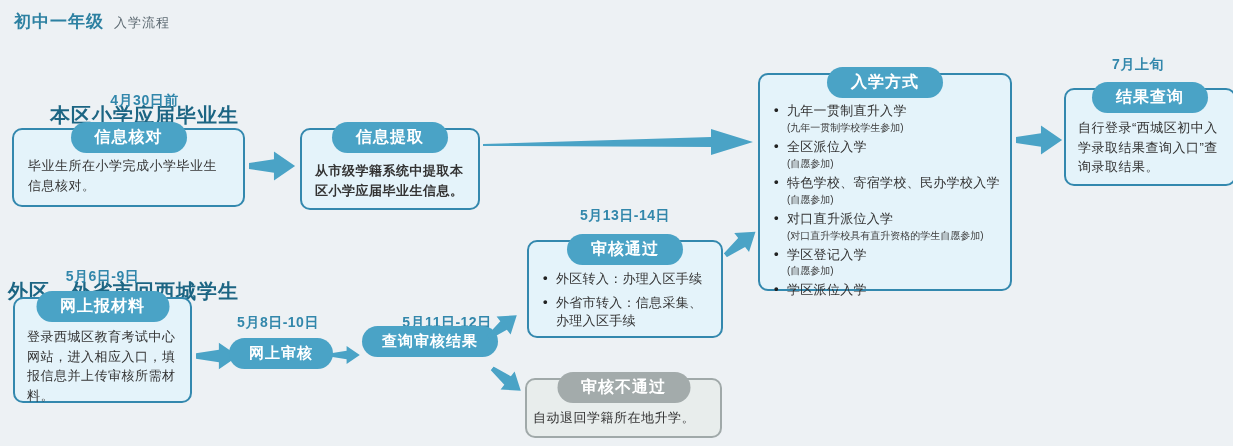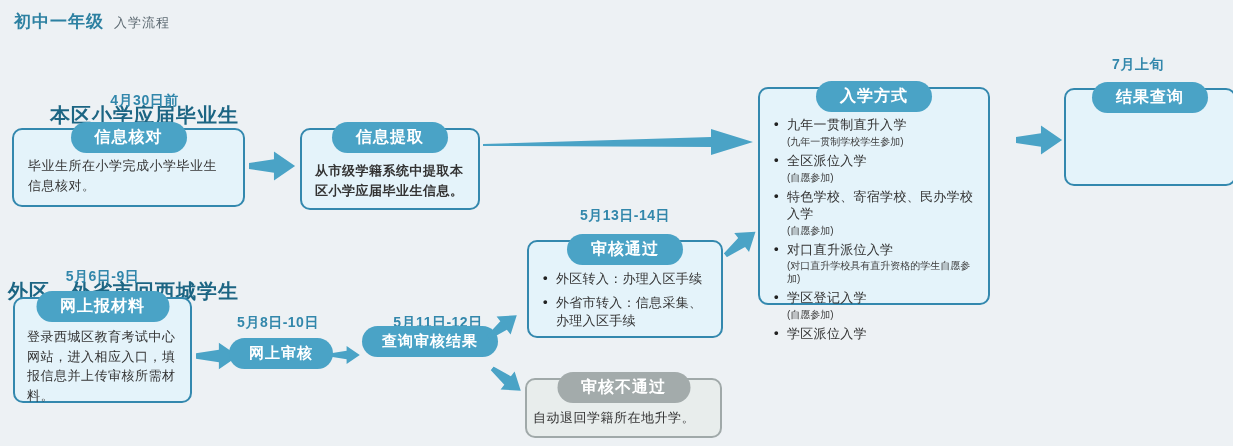--- a/index.html
+++ b/index.html
@@ -12,40 +12,40 @@
 
   .section-heading{position:absolute;font-size:20px;font-weight:bold;color:var(--heading,#1c6583);letter-spacing:1px;margin-top:36px;}
   .h-top{left:50px;top:66px;}
   .h-bottom{left:8px;top:242px;}
 
   .date{position:absolute;font-size:14px;font-weight:bold;color:var(--date,#3287ab);text-align:center;letter-spacing:0.5px;}
   .d-info-check{left:28px;top:92px;width:233px;}
   .d-result{left:1052px;top:56px;width:172px;}
   .d-submit{left:13px;top:268px;width:179px;}
   .d-review{left:218px;top:314px;width:120px;}
-  .d-query{left:372px;top:314px;width:132px;}
+  .d-query{left:381px;top:314px;width:132px;}
   .d-pass{left:527px;top:207px;width:196px;}
 
   .box{position:absolute;background:var(--box-fill,#e4f3fa);border:2px solid var(--border,#3388ae);border-radius:10px;box-sizing:border-box;}
   .box.gray{background:var(--gray-fill,#e8edec);border-color:var(--gray-border,#a0a9a9);}
   .pill{position:absolute;top:-8px;left:50%;transform:translateX(-50%);background:var(--accent,#4aa3c6);
         color:#fff;font-weight:bold;font-size:16px;border-radius:17px;padding:5px 24px;white-space:nowrap;letter-spacing:1px;}
   .box.gray .pill{background:var(--gray-pill,#a3abab);}
   .pill-solo{position:absolute;background:var(--accent,#4aa3c6);color:#fff;font-weight:bold;font-size:15px;
         border-radius:17px;padding:6px 20px;white-space:nowrap;letter-spacing:1px;}
   .p-review{left:229px;top:338px;}
   .p-query{left:362px;top:326px;}
 
   .box-body{font-size:13px;color:var(--text,#333);line-height:1.5;letter-spacing:0.5px;}
 
   .b-info-check{left:12px;top:128px;width:233px;height:79px;}
   .b-info-check .box-body{padding:26px 16px 0 14px;}
   .b-info-extract{left:300px;top:128px;width:180px;height:82px;}
   .b-info-extract .box-body{padding:31px 13px 0 13px;font-weight:bold;}
-  .b-methods{left:758px;top:87px;width:232px;height:218px;}
+  .b-methods{left:758px;top:73px;width:254px;height:218px;}
   .b-result{left:1052px;top:88px;width:172px;height:98px;margin-left:12px;}
   .b-result .box-body{padding:28px 12px 0 12px;}
   .b-submit{left:13px;top:297px;width:179px;height:106px;}
   .b-submit .box-body{padding:28px 12px 0 12px;}
   .b-pass{left:527px;top:240px;width:196px;height:98px;}
   .b-fail{left:525px;top:378px;width:197px;height:60px;}
   .b-fail .box-body{padding:28px 6px 0 6px;text-align:left;}
 
   ul.blist{list-style:none;margin:0;padding:28px 6px 0 14px;}
   ul.blist li{position:relative;padding-left:13px;font-size:13px;color:var(--text,#333);line-height:1.3;margin-bottom:5px;letter-spacing:0.3px;}
@@ -126,20 +126,21 @@
     </ul>
   </div>
 
   <svg class="arrow a-methods-result" width="48" height="36" viewBox="0 0 50 36">
     <polygon points="0,15 26,11 26,3 48,18 26,33 26,25 0,21"></polygon>
   </svg>
 
   <div class="date d-result">7月上旬</div>
   <div class="box b-result">
     <div class="pill">结果查询</div>
+    <div class="box-body">自行登录“西城区初中入学录取结果查询入口”查询录取结果。</div>
   </div>
 
   <div class="section-heading h-bottom">外区、外省市回西城学生</div>
   <div class="date d-submit">5月6日-9日</div>
 
   <div class="box b-submit">
     <div class="pill">网上报材料</div>
     <div class="box-body">登录西城区教育考试中心网站，进入相应入口，填报信息并上传审核所需材料。</div>
   </div>
 

